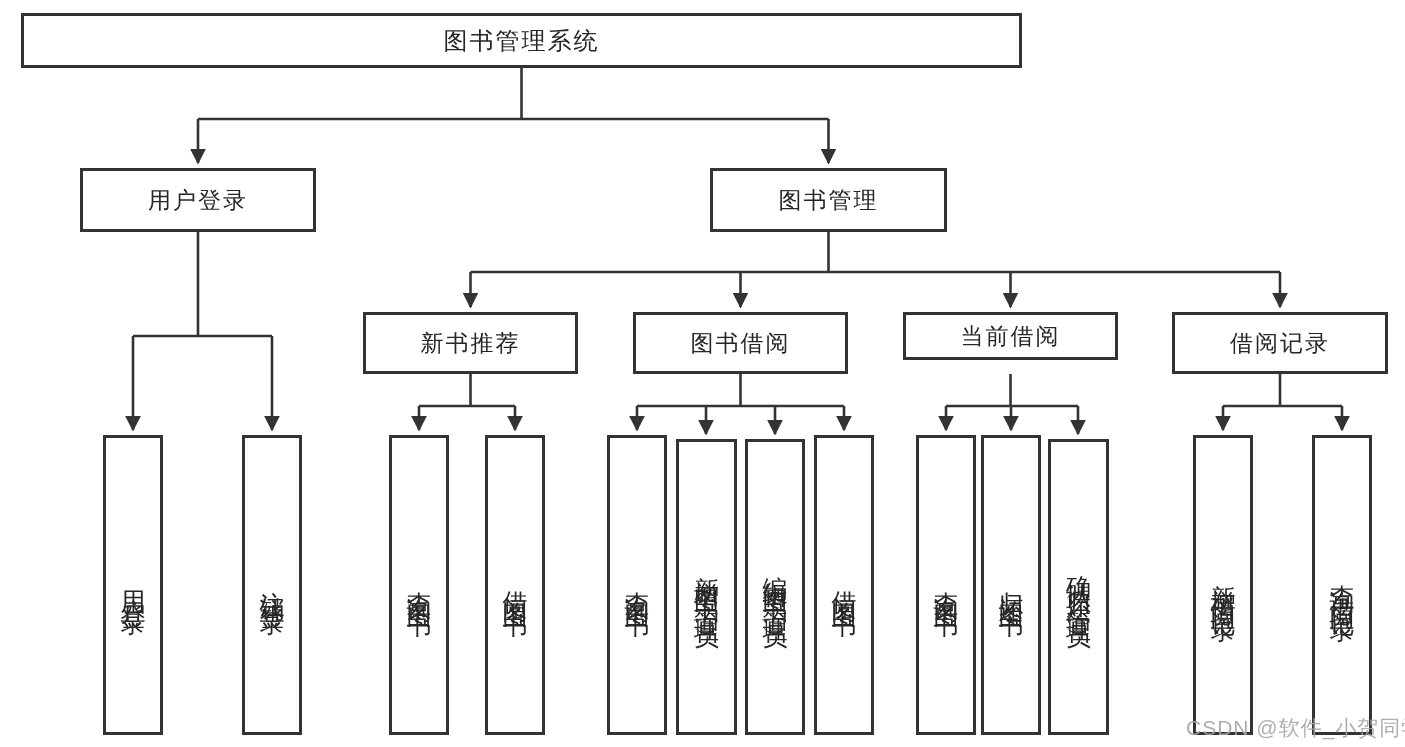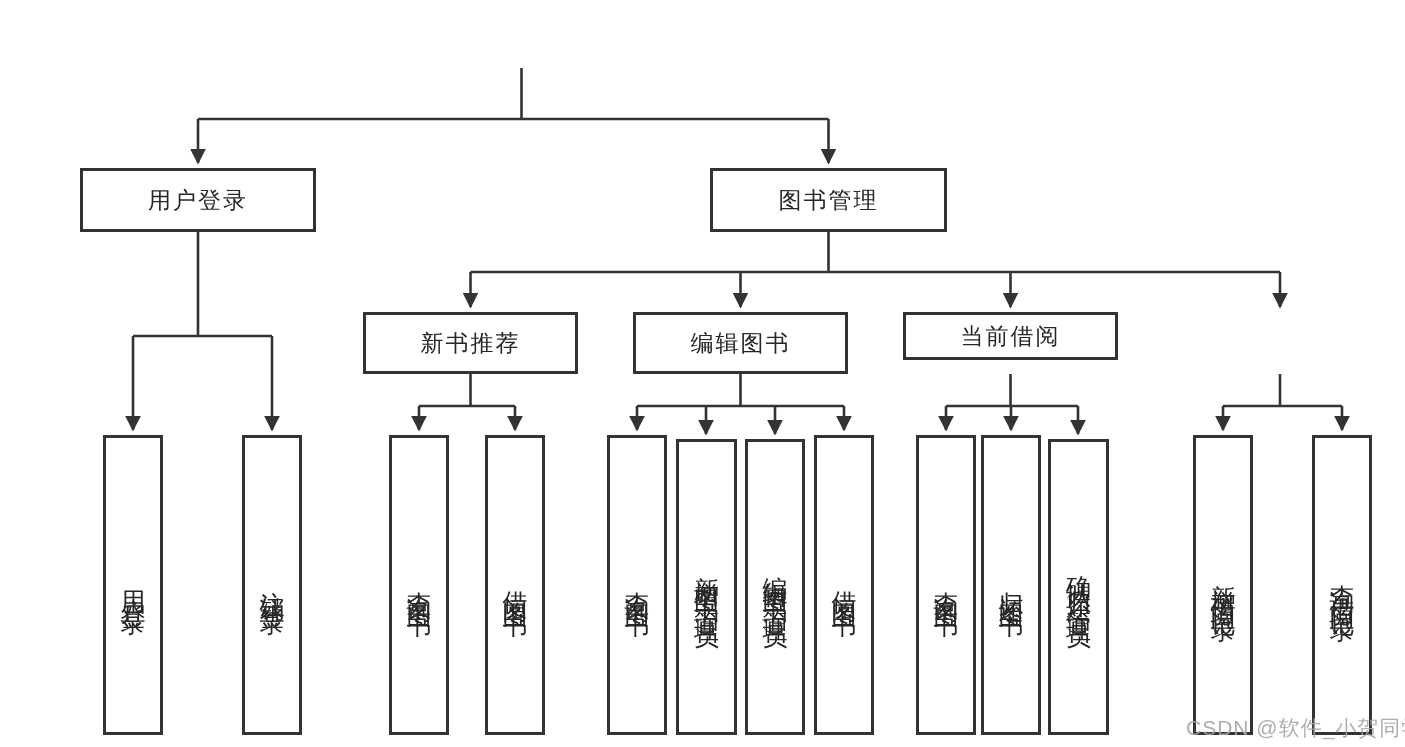--- a/index.html
+++ b/index.html
@@ -107,36 +107,42 @@
       <path d="M1078,406 V434" marker-end="url(#arrowhead)"></path>
     </g>
     <g stroke="#333333" stroke-width="2.6" fill="none">
       <path d="M1280,374 V406"></path>
       <path d="M1223,406 H1342"></path>
       <path d="M1223,406 V430" marker-end="url(#arrowhead)"></path>
       <path d="M1342,406 V430" marker-end="url(#arrowhead)"></path>
     </g>
   </svg>
 
+  <div class="node root" style="left:21px; top:13px; width:1001px; height:55px;">
+    <span class="hlabel">图书管理系统</span>
+  </div>
 
   <div class="node" style="left:80px; top:168px; width:236px; height:64px;">
     <span class="hlabel">用户登录</span>
   </div>
   <div class="node" style="left:363px; top:312px; width:215px; height:62px;">
     <span class="hlabel">新书推荐</span>
   </div>
 
   <div class="node" style="left:710px; top:168px; width:237px; height:64px;">
     <span class="hlabel">图书管理</span>
   </div>
   <div class="node" style="left:633px; top:312px; width:215px; height:62px;">
-    <span class="hlabel">编辑图书</span>
+    <span class="hlabel">图书借阅</span>
   </div>
   <div class="node" style="left:903px; top:312px; width:215px; height:48px;">
     <span class="hlabel">当前借阅</span>
+  </div>
+  <div class="node" style="left:1172px; top:312px; width:216px; height:62px;">
+    <span class="hlabel">借阅记录</span>
   </div>
 
   <div class="node" style="left:103px; top:435px; width:60px; height:300px;">
     <span class="vlabel">用户登录</span>
   </div>
   <div class="node" style="left:242px; top:435px; width:60px; height:300px;">
     <span class="vlabel">注销登录</span>
   </div>
 
   <div class="node" style="left:389px; top:435px; width:60px; height:300px;">

